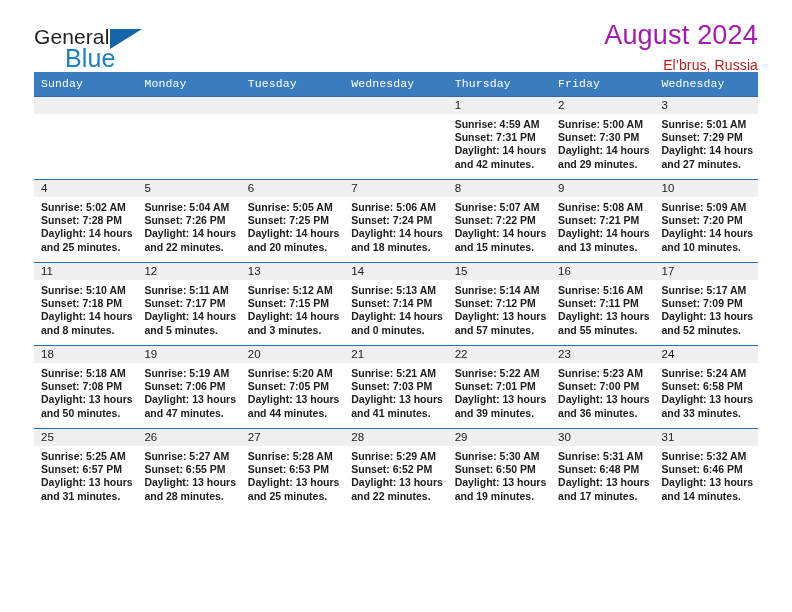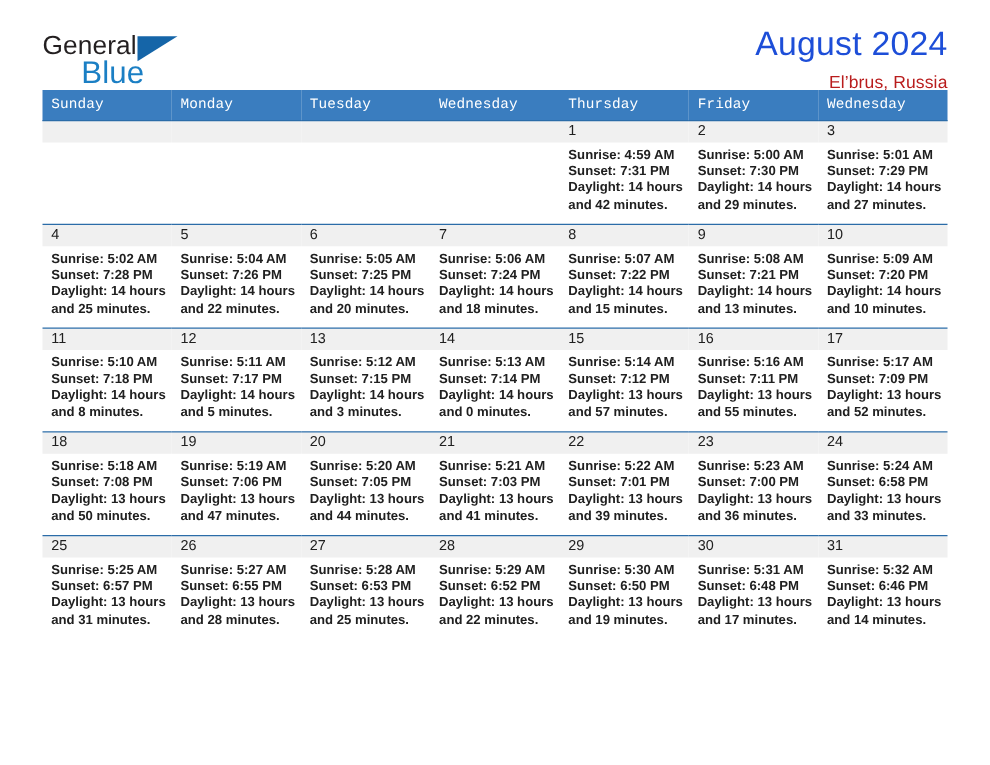--- a/index.html
+++ b/index.html
@@ -61,21 +61,21 @@
   }
   .title-block {
     position: absolute;
     right: 0;
     top: 20px;
     text-align: right;
   }
   .cal-title {
     font-size: 27px;
     font-weight: normal;
-    color: #1d4ed8;
+    color: #a21caf;
     line-height: 1.15;
     letter-spacing: 0.2px;
   }
   .cal-subtitle {
     font-size: 14px;
     color: #b91c1c;
     margin-top: 6px;
     letter-spacing: 0.1px;
   }
 

